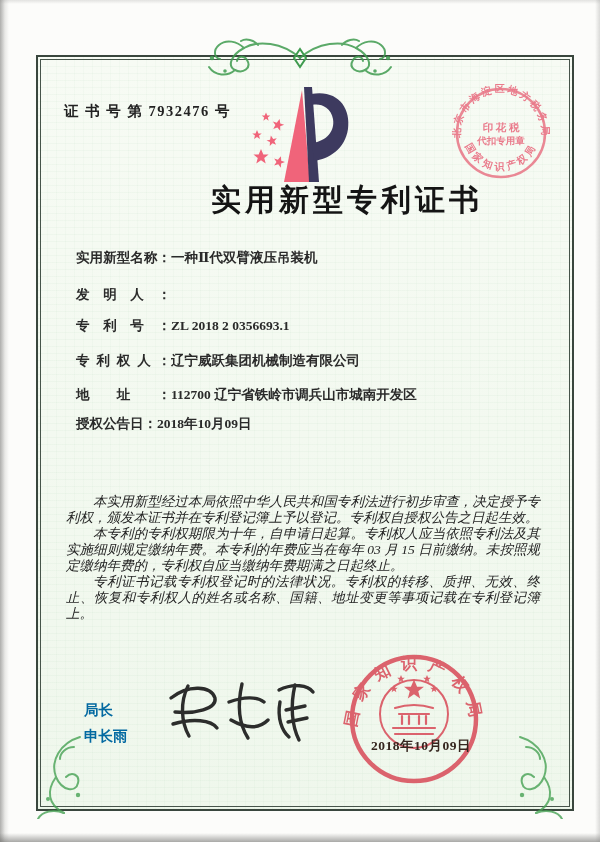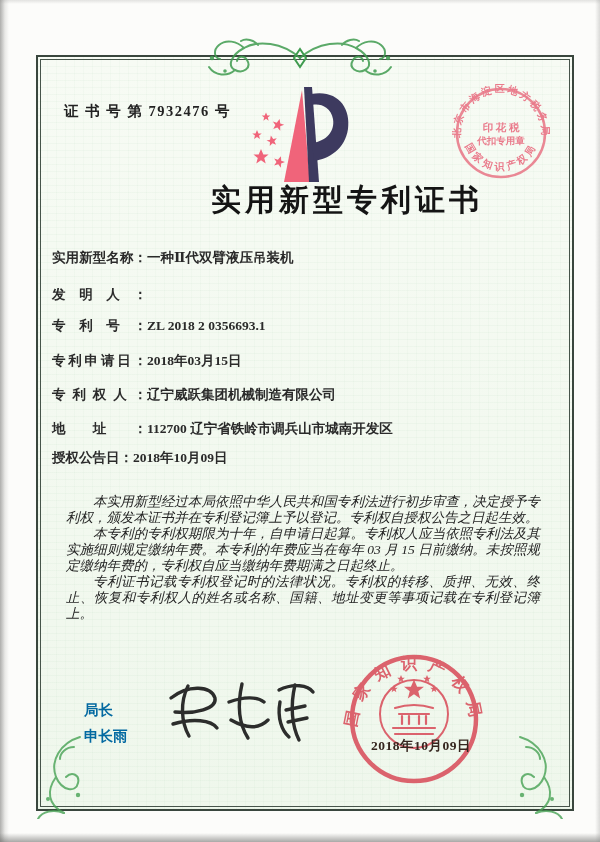--- a/index.html
+++ b/index.html
@@ -33,21 +33,21 @@
   .cert-number{position:absolute;left:64px;top:102px;font-size:14.5px;font-weight:600;
     letter-spacing:1.5px;color:#222;}
   .title{position:absolute;left:0;top:180px;width:600px;text-align:center;
     font-size:30px;font-weight:bold;letter-spacing:4px;color:#141414;margin-left:47px;}
 
   .logo{position:absolute;left:248px;top:84px;}
   .tax-stamp{position:absolute;left:452px;top:84px;opacity:.85;}
   .top-ornament{position:absolute;left:196px;top:36px;z-index:3;}
 
   
-  .fields{position:absolute;left:52px;top:247px;width:480px;
+  .fields{position:absolute;left:76px;top:247px;width:480px;
     font-size:13.5px;font-weight:bold;color:#2a2a2a;}
   .frow{display:flex;line-height:21px;}
   .frow .lbl{flex:0 0 95px;display:block;text-align:justify;text-align-last:justify;white-space:nowrap;}
   .frow .val{white-space:pre-wrap;}
   .mb-name{margin-bottom:16px;}
   .mb-inv{margin-bottom:10px;}
   .mb-no{margin-bottom:14px;}
   .mb-date{margin-bottom:13px;}
   .mb-pat{margin-bottom:13px;}
   .mb-addr{margin-bottom:8px;}
@@ -130,24 +130,20 @@
     <div class="frow mb-name">
       <span class="lbl">实用新型名称：</span>
       <span class="val">一种Ⅱ代双臂液压吊装机</span>
     </div>
     <div class="frow mb-inv">
       <span class="lbl">发明人：</span>
     </div>
     <div class="frow mb-no">
       <span class="lbl">专利号：</span>
       <span class="val">ZL 2018 2 0356693.1</span>
-    </div>
-    <div class="frow mb-date">
-      <span class="lbl">专利申请日：</span>
-      <span class="val">2018年03月15日</span>
     </div>
     <div class="frow mb-pat">
       <span class="lbl">专利权人：</span>
       <span class="val">辽宁威跃集团机械制造有限公司</span>
     </div>
     <div class="frow mb-addr">
       <span class="lbl">地址：</span>
       <span class="val">112700 辽宁省铁岭市调兵山市城南开发区</span>
     </div>
     <div class="grant-row">

